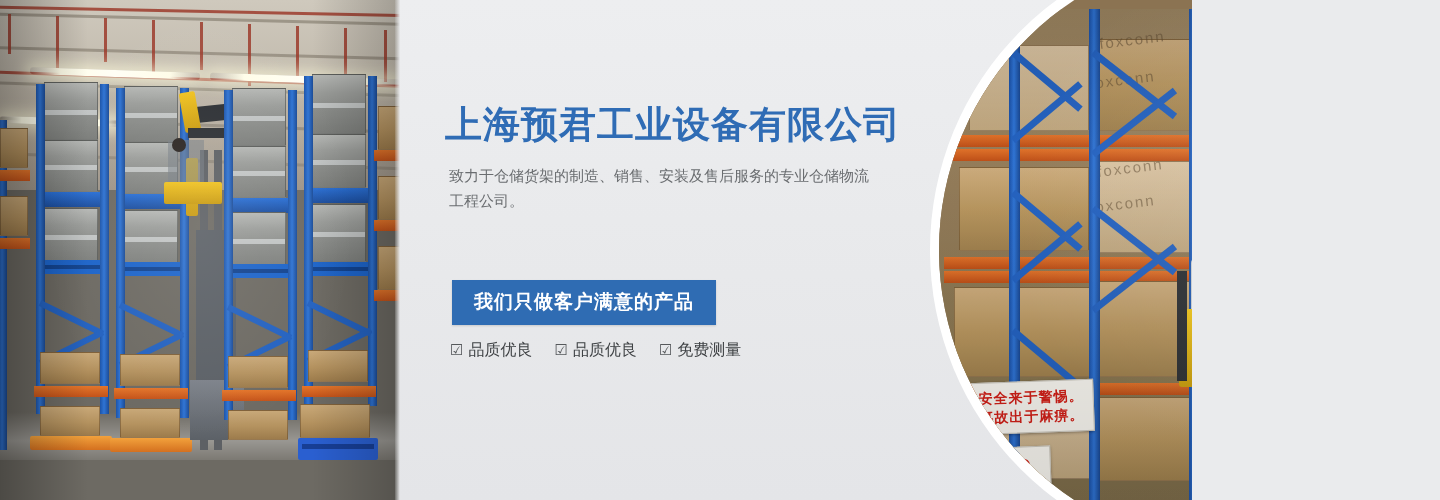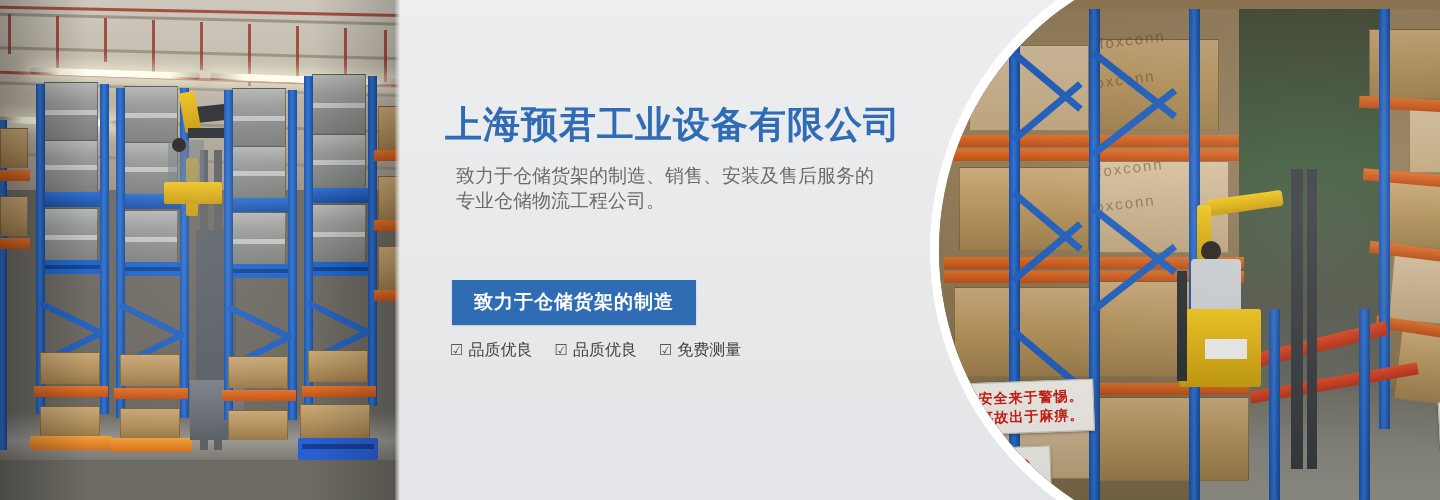--- a/index.html
+++ b/index.html
@@ -1,21 +1,21 @@
 <!DOCTYPE html>
 <html><head>
 <meta charset="utf-8">
 <style>
   * { margin:0; padding:0; box-sizing:border-box; }
   html,body { width:1440px; height:500px; overflow:hidden; }
   body {
     font-family:"Liberation Sans","DejaVu Sans",sans-serif;
     background:#eaebed;
   }
-  .banner { position:relative; width:1440px; height:500px; overflow:hidden; background:#7dd3fc; }
+  .banner { position:relative; width:1192px; height:500px; overflow:hidden; background:#7dd3fc; }
 
   
   .center-panel {
     position:absolute; left:0; top:0; width:1440px; height:500px;
     background:linear-gradient(180deg,#edeef0 0%,#e8e9eb 55%,#e4e5e8 100%);
   }
 
   
   .photo-left {
     position:absolute; left:0; top:0; width:400px; height:500px; overflow:hidden;
@@ -161,22 +161,22 @@
 
   
   .content { position:absolute; left:445px; top:0; width:470px; height:500px; }
   .title {
     position:absolute; top:100px; left:0;
     font-size:37px; font-weight:bold; color:#2f6cb5;
     letter-spacing:1px; white-space:nowrap;
     font-family:"Liberation Sans","DejaVu Sans",sans-serif;
   }
   .subtitle {
-    position:absolute; top:163px; left:11px; width:420px;
-    font-size:19px; line-height:25px; color:#6a6d70;
+    position:absolute; top:163px; left:4px; width:420px;
+    font-size:15px; line-height:25px; color:#6a6d70;
     font-family:"Liberation Sans","DejaVu Sans",sans-serif;
   }
   .slogan {
     position:absolute; top:228px; left:5px;
     font-size:33px; font-weight:bold; color:#2f68ac;
     letter-spacing:7px; white-space:nowrap;
     font-family:"Liberation Serif","DejaVu Serif",serif;
   }
   .cta {
     position:absolute; top:280px; left:7px;
@@ -406,21 +406,21 @@
     </div>
   </div>
 
   <div class="content">
 
     <div class="title">上海预君工业设备有限公司</div>
 
     <div class="subtitle">致力于仓储货架的制造、销售、安装及售后服务的专业仓储物流工程公司。</div>
 
 
-    <button class="cta">致力于仓储货架的制造</button>
+    <button class="cta">我们只做客户满意的产品</button>
 
     <div class="features">
       <div class="feature">
         <span class="chk">☑</span>
         <span class="flabel">品质优良</span>
       </div>
       <div class="feature">
         <span class="chk">☑</span>
         <span class="flabel">品质优良</span>
       </div>

